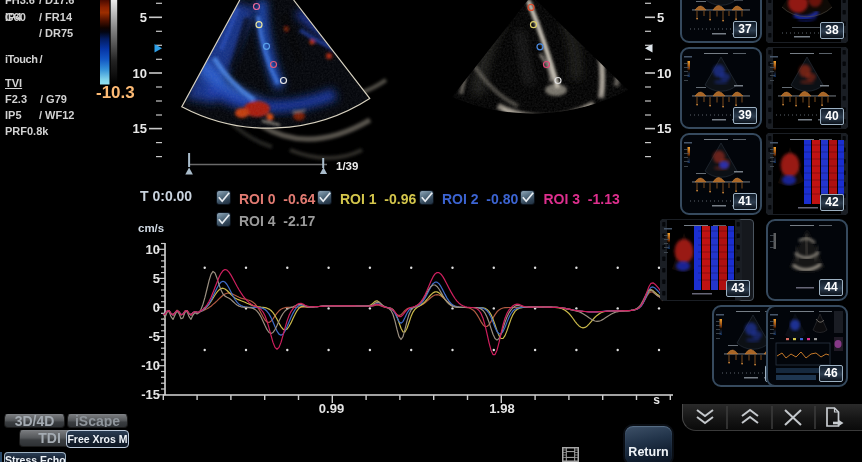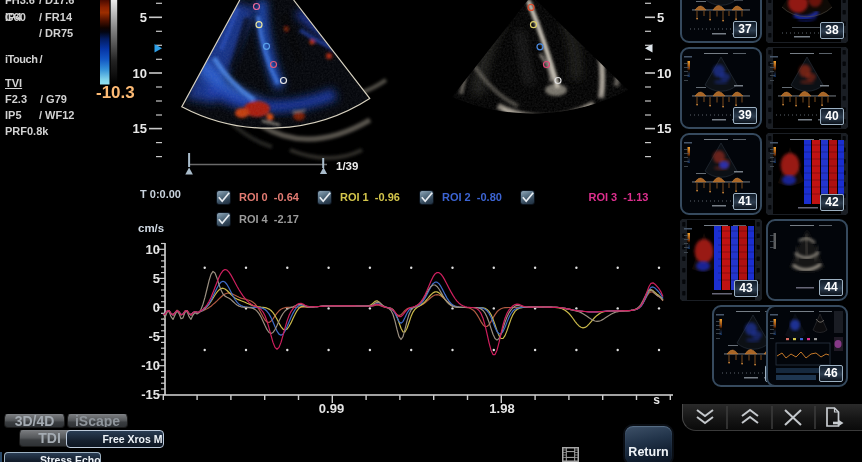--- a/index.html
+++ b/index.html
@@ -1,31 +1,31 @@
 <!DOCTYPE html>
 <html><head><meta charset="utf-8"><title>u</title>
 <style>
 html,body{margin:0;padding:0;background:#000;}
 body{width:862px;height:462px;overflow:hidden;position:relative;font-family:"Liberation Sans",sans-serif;}
 .abs{position:absolute;}
 .info{position:absolute;color:#d2d2d2;font-weight:bold;font-size:11px;line-height:13px;white-space:nowrap;}
-.roi{position:absolute;font-weight:bold;font-size:11px;white-space:nowrap;}
+.roi{position:absolute;font-weight:bold;font-size:14px;white-space:nowrap;}
 .cb{position:absolute;width:13px;height:13px;border-radius:3px;border:1px solid #0c141d;
  background:linear-gradient(155deg,#90a7b9 0%,#5d7689 35%,#2f4254 75%,#203040 100%);}
 .num{position:absolute;right:3px;bottom:3px;width:22px;height:15px;border:1px solid #9db1c2;border-radius:2px;
  background:linear-gradient(#101b28,#2e3e50 55%,#0c131c);color:#fff;font-weight:bold;font-size:12px;
  text-align:center;line-height:15px;}
 .thumb{position:absolute;width:78px;height:78px;background:#02050a;border:2px solid #364a5e;border-radius:9px;}
 .thumbS{position:absolute;width:80px;height:80px;background:#15181d;border:1px solid #4a545e;border-radius:4px;}
 .btng{position:absolute;border-radius:4px;border:1px solid #1a1a1a;border-top-color:#7d8084;white-space:nowrap;overflow:hidden;
  background:linear-gradient(#77797c,#55585b 45%,#3a3d40 60%,#2e3134);
  color:#a4abb2;font-weight:bold;font-size:14px;text-align:center;}
 .btnn{position:absolute;border-radius:4px;border:1px solid #bccadb;white-space:nowrap;overflow:hidden;font-size:10.5px !important;
  background:linear-gradient(#2a3d54,#15202f 60%,#0d1622);
- color:#eef3f8;font-weight:bold;font-size:11px;text-align:center;padding-left:35px;}
+ color:#eef3f8;font-weight:bold;font-size:11px;text-align:center;}
 </style></head>
 <body>
 <svg class="abs" style="left:0;top:0;" width="862" height="462" viewBox="0 0 862 462">
 
 <defs>
 <linearGradient id="cbar" x1="0" y1="0" x2="0" y2="1">
  <stop offset="0" stop-color="#4a0a00"></stop>
         <stop offset="0.09" stop-color="#8c2200"></stop>
  <stop offset="0.15" stop-color="#9d2e00"></stop>
         <stop offset="0.24" stop-color="#521200"></stop>
@@ -339,21 +339,21 @@
     <svg width="13" height="13" style="position:absolute;left:0;top:0;">
       <polyline points="1.8,6.2 5.2,10.2 12.2,1.8" fill="none" stroke="#e9eef3" stroke-width="1.7"></polyline>
     </svg>
   </div>
 <div class="roi" style="left:442px;top:190.5px;color:#3c64d2;">ROI 2&nbsp; -0.80</div>
 <div class="cb" style="left:520px;top:189.5px;">
     <svg width="13" height="13" style="position:absolute;left:0;top:0;">
       <polyline points="1.8,6.2 5.2,10.2 12.2,1.8" fill="none" stroke="#e9eef3" stroke-width="1.7"></polyline>
     </svg>
   </div>
-<div class="roi" style="left:543.5px;top:190.5px;color:#de2f8e;margin-left:45px;">ROI 3&nbsp; -1.13</div>
+<div class="roi" style="left:543.5px;top:190.5px;color:#de2f8e;">ROI 3&nbsp; -1.13</div>
 <div class="cb" style="left:216px;top:211.5px;">
     <svg width="13" height="13" style="position:absolute;left:0;top:0;">
       <polyline points="1.8,6.2 5.2,10.2 12.2,1.8" fill="none" stroke="#e9eef3" stroke-width="1.7"></polyline>
     </svg>
   </div>
 <div class="roi" style="left:239px;top:212.5px;color:#9b9b9b;">ROI 4&nbsp; -2.17</div>
 
 <svg width="0" height="0" style="position:absolute;">
 <defs>
 <linearGradient id="tbar" x1="0" y1="0" x2="0" y2="1">
@@ -551,21 +551,21 @@
 <line x1="36" y1="38" x2="76" y2="38"></line>
           <line x1="36" y1="45" x2="76" y2="45"></line>
 <line x1="36" y1="52" x2="76" y2="52"></line>
           <line x1="36" y1="59" x2="76" y2="59"></line>
 </g>
 <rect x="30" y="72" width="20" height="1.5" fill="#667"></rect>
 </svg>
     </div>
     <div class="num">42</div>
   </div>
-<div class="thumbS" style="left:680px;top:219px;">
+<div class="thumbS" style="left:660px;top:219px;padding-left:12px;">
     <svg width="82" height="82" viewBox="0 0 82 82" style="position:absolute;left:-1px;top:-1px;">
 <rect x="0" y="0" width="82" height="82" rx="4" fill="#1a1e24"></rect>
 <rect x="7" y="1" width="68" height="80" fill="#000"></rect>
 <rect x="2.2" y="3.0" width="3.2" height="4.6" rx="0.8" fill="#05070a"></rect>
       <rect x="76.6" y="3.0" width="3.2" height="4.6" rx="0.8" fill="#05070a"></rect>
       <rect x="2.2" y="14.5" width="3.2" height="4.6" rx="0.8" fill="#05070a"></rect>
       <rect x="76.6" y="14.5" width="3.2" height="4.6" rx="0.8" fill="#05070a"></rect>
       <rect x="2.2" y="26.0" width="3.2" height="4.6" rx="0.8" fill="#05070a"></rect>
       <rect x="76.6" y="26.0" width="3.2" height="4.6" rx="0.8" fill="#05070a"></rect>
       <rect x="2.2" y="37.5" width="3.2" height="4.6" rx="0.8" fill="#05070a"></rect>

